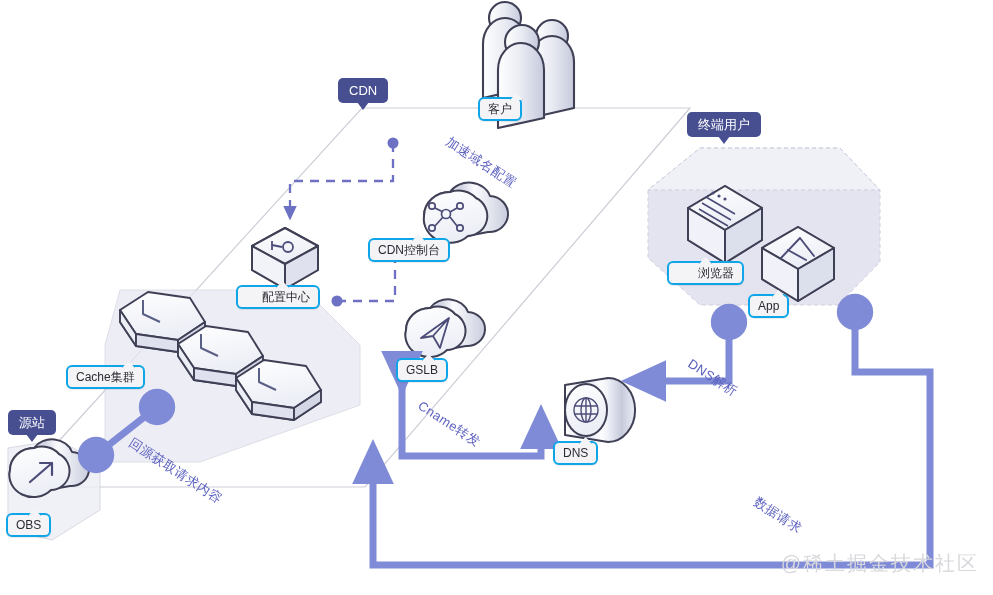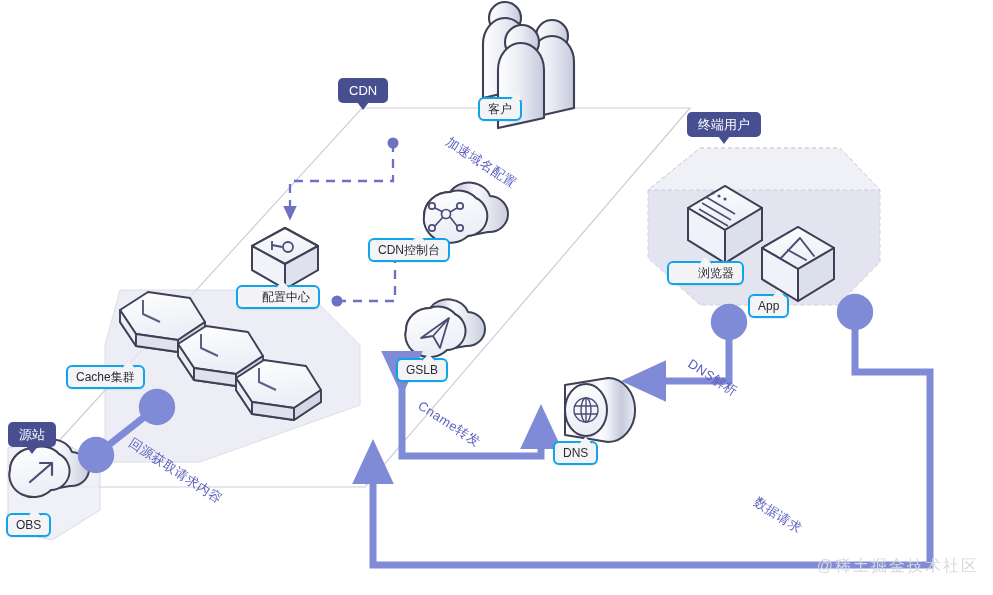--- a/index.html
+++ b/index.html
@@ -14,21 +14,21 @@
          border-top:8px solid #474f91;}
   .callout{position:absolute;background:#f4f4f6;color:#2b2b35;border:2px solid #0ea5e9;
            border-radius:6px;padding:3px 8px;font-size:12px;line-height:14px;white-space:nowrap;
            box-shadow:0 1px 1px rgba(0,0,0,.08);}
   .callout::before{content:"";position:absolute;left:var(--px,50%);top:-6px;margin-left:-6px;
            width:11px;height:7px;background:#f4f4f6;
            clip-path:polygon(0% 100%,50% 0%,100% 100%);
            border-left:1px solid #9b9bab;border-right:1px solid #9b9bab;}
   .flow{position:absolute;color:#5a5fbe;font-size:13px;white-space:nowrap;
         transform-origin:0 0;letter-spacing:.5px;}
-  .watermark{position:absolute;right:14px;bottom:18px;color:#d8d8dd;font-size:16px;
+  .watermark{position:absolute;right:14px;bottom:18px;color:#d8d8dd;font-size:20px;
         letter-spacing:2px;white-space:nowrap;}
 </style>
 </head>
 <body>
 
 <div id="stage">
 
 <svg width="993" height="595" viewBox="0 0 993 595">
   <defs>
     <linearGradient id="gFace" x1="0" y1="0" x2="0.3" y2="1">
@@ -215,21 +215,21 @@
     <path d="M855,312 L855,372 L930,372 L930,565 L373,565 L373,462" marker-start="url(#dotS)" marker-end="url(#ah)"></path>
   </g>
 
   <g stroke="#7f8bd6" stroke-width="7" fill="none" stroke-linecap="round">
     <path d="M157,407 L96,455" marker-start="url(#dotS)" marker-end="url(#dotS)"></path>
   </g>
 </svg>
 
 <div class="badge" style="left:338px;top:78px;">CDN</div>
 <div class="badge" style="left:687px;top:112px;">终端用户</div>
-<div class="badge" style="left:8px;top:410px;margin-top:12px;">源站</div>
+<div class="badge" style="left:8px;top:410px;">源站</div>
 
 <div class="callout" style="left:478px;top:97px;--px:36px;">客户</div>
 
 <div class="callout" style="left:368px;top:238px;--px:48px;">CDN控制台</div>
 
 <div class="callout" style="left:236px;top:285px;padding-left:24px;--px:44px;">配置中心</div>
 
 <div class="callout" style="left:66px;top:365px;--px:60px;">Cache集群</div>
 
 <div class="callout" style="left:396px;top:358px;--px:30px;">GSLB</div>

